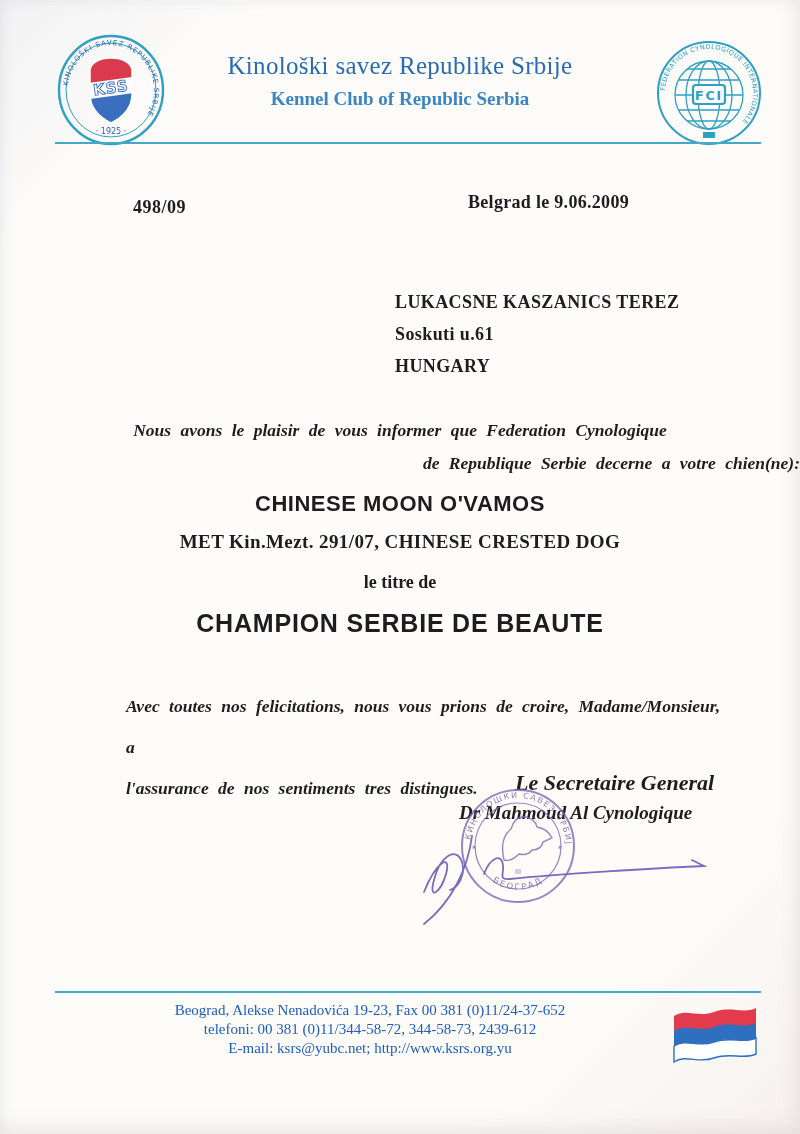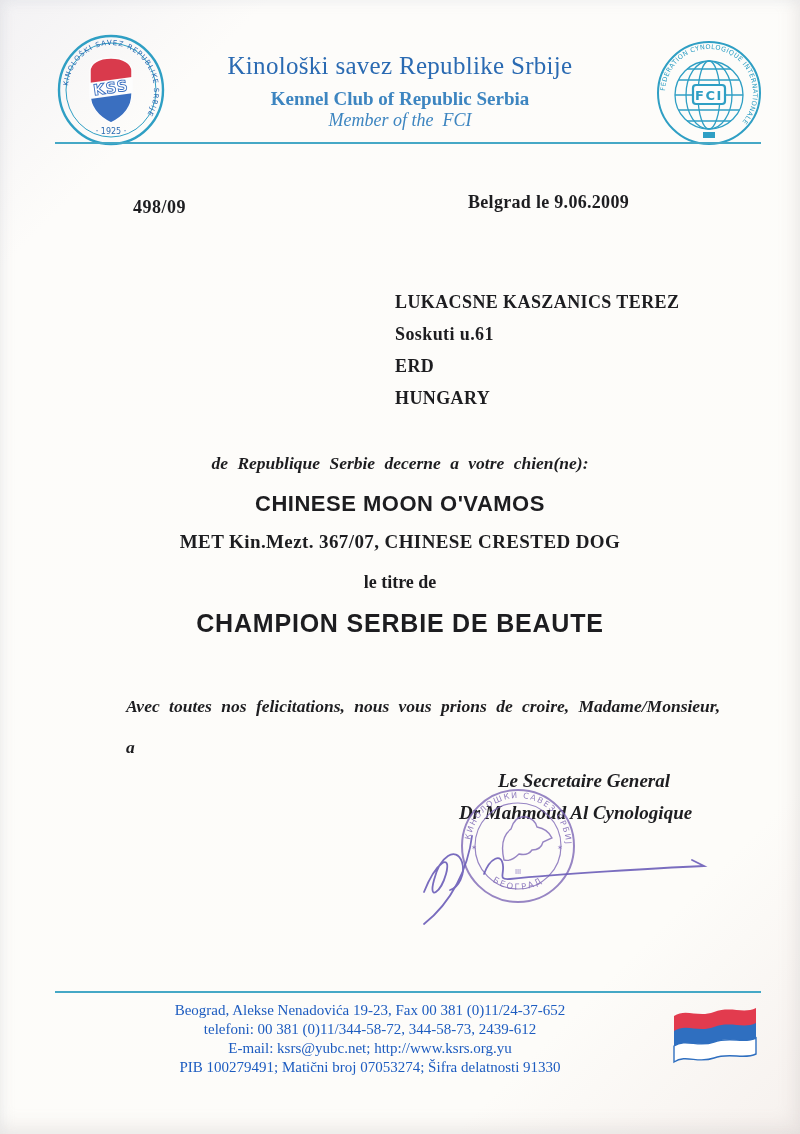--- a/index.html
+++ b/index.html
@@ -23,30 +23,30 @@
 
   
   .ref-no   { top:197px; left:133px; font-size:18px; font-weight:bold; letter-spacing:.5px;text-align:center; }
   .ref-date { top:192px; left:468px; font-size:18px; font-weight:bold; letter-spacing:.3px; }
 
   
   .recipient { top:286px; left:395px; width:300px; 
                font-size:18px; font-weight:bold; line-height:32px; letter-spacing:.4px; }
 
   
-  .intro1 { top:420px; } .intro2 { top:453px; }
+  .intro1 { top:420px; } .intro2 { top:453px;text-align:right; }
   .intro1,.intro2,.close-par { font-size:17.5px; font-weight:bold; font-style:italic; word-spacing:5px; }
   .dog-name  { top:491px; font-family:"Liberation Sans","DejaVu Sans",sans-serif; font-size:22px; font-weight:bold; letter-spacing:.5px; }
   .dog-reg   { top:531px; font-size:19px; font-weight:bold; letter-spacing:.4px; }
   .title-lead{ top:572px; font-size:18px; font-weight:bold; }
   .award     { top:609px; font-family:"Liberation Sans","DejaVu Sans",sans-serif; font-size:25px; font-weight:bold; letter-spacing:.8px; }
   .close-par { top:686px; left:126px; width:610px; line-height:41px; text-align:left; }
 
   
-  .sig-title { top:770px; left:498px; font-size:19px; font-weight:bold; font-style:italic; }
+  .sig-title { top:770px; left:515px; font-size:22px; font-weight:bold; font-style:italic; }
   .sig-name  { top:802px; left:459px; font-size:19px; font-weight:bold; font-style:italic; }
   .stamp     { top:786px; left:456px; }
   .signature { top:818px; left:408px; }
 
   
   .footer-text { top:1001px; left:75px; width:590px; text-align:center;
                  font-size:15px; line-height:19px; color:var(--footer_blue); }
   .footer-text .acct-num { font-weight:bold; }
   .flag { top:1002px; left:672px; }
 
@@ -74,21 +74,20 @@
       <rect x="30" y="20" width="52" height="30" fill="#d93a4c"></rect>
       <rect x="26" y="46" width="62" height="16" fill="#fdfdfd" transform="rotate(-8 56 54)"></rect>
     </g>
     <path d="M56,24 C44,24 35,29 35,37 L35,60 C35,76 46,84 56,89 C66,84 77,76 77,60 L77,37 C77,29 68,24 56,24 Z" fill="none" stroke="#fdfdfd" stroke-width="1.5"></path>
     <text x="56" y="59" transform="rotate(-8 56 54)" text-anchor="middle" font-size="15" font-weight="bold" fill="#fdfdfd" stroke="#3a6fc0" stroke-width="0.9" letter-spacing="1">KSS</text>
     <text x="56" y="100" text-anchor="middle" font-size="8" fill="#2a6ab2">· 1925 ·</text>
   </svg>
 
   <div class="abs ctr org-title">Kinološki savez Republike Srbije</div>
   <div class="abs ctr org-sub">Kennel Club of Republic Serbia</div>
-  <div class="abs ctr org-member">Member of the  FCI</div>
 
   <svg class="abs" style="top:40px;left:656px" width="106" height="106" viewBox="0 0 106 106">
     <circle cx="53" cy="53" r="51" fill="none" stroke="#2f9fc4" stroke-width="2"></circle>
     <defs>
         <path id="fciring" d="M 9,53 A 44,44 0 1 1 97,53 A 44,44 0 1 1 9,53"></path>
       </defs>
     <text font-size="6.5" fill="#2f9fc4" letter-spacing=".5">
       <textPath href="#fciring" startOffset="2">FÉDÉRATION CYNOLOGIQUE INTERNATIONALE</textPath>
     </text>
     <g stroke="#2f9fc4" stroke-width="1.3" fill="none">
@@ -107,33 +106,34 @@
   </svg>
 
   <div class="abs rule rule-top"></div>
 
   <div class="abs ref-no">498/09</div>
   <div class="abs ref-date">Belgrad le 9.06.2009</div>
 
   <div class="abs recipient">
     <div>LUKACSNE KASZANICS TEREZ</div>
     <div>Soskuti u.61</div>
-    <div>ERD</div>
     <div>HUNGARY</div>
   </div>
 
+  <div class="abs ctr intro1">Nous avons le plaisir de vous informer que Federation Cynologique</div>
   <div class="abs ctr intro2">de Republique Serbie decerne a votre chien(ne):</div>
 
   <div class="abs ctr dog-name">CHINESE MOON O'VAMOS</div>
-  <div class="abs ctr dog-reg">MET Kin.Mezt. 367/07, CHINESE CRESTED DOG</div>
+  <div class="abs ctr dog-reg">MET Kin.Mezt. 291/07, CHINESE CRESTED DOG</div>
   <div class="abs ctr title-lead">le titre de</div>
   <div class="abs ctr award">CHAMPION SERBIE DE BEAUTE</div>
 
   <div class="abs close-par">
     <div>Avec toutes nos felicitations, nous vous prions de croire, Madame/Monsieur, a</div>
+    <div>l'assurance de nos sentiments tres distingues.</div>
   </div>
 
   <div class="abs sig-title">Le Secretaire General</div>
   <div class="abs sig-name">Dr Mahmoud Al Cynologique</div>
 
   <svg class="abs stamp" width="124" height="120" viewBox="0 0 124 120">
     <g stroke="#7e68b6" fill="none" opacity=".8">
       <circle cx="62" cy="60" r="56" stroke-width="2"></circle>
       <circle cx="62" cy="60" r="43" stroke-width="1.2"></circle>
       <path d="M48,74 q-5,-22 7,-31 q4,-14 15,-12 q9,2 11,10 q11,2 15,11 l-9,4 q-2,8 -11,8 q-4,6 -13,4 q-8,8 -15,6 z" stroke-width="1.4"></path>
@@ -162,21 +162,20 @@
       <path d="M76,56 C82,40 94,34 95,48 C96,57 90,62 102,61 C150,56 250,50 296,48 L284,42"></path>
     </g>
   </svg>
 
   <div class="abs rule rule-bottom"></div>
 
   <div class="abs footer-text">
     <div>Beograd, Alekse Nenadovića 19-23, Fax 00 381 (0)11/24-37-652</div>
     <div>telefoni: 00 381 (0)11/344-58-72, 344-58-73, 2439-612</div>
     <div>E-mail: ksrs@yubc.net; http://www.ksrs.org.yu</div>
-    <div>PIB 100279491; Matični broj 07053274; Šifra delatnosti 91330</div>
   </div>
 
   <svg class="abs flag" width="86" height="62" viewBox="0 0 86 62">
     <defs>
       <path id="band" d="M2,14 C14,6 26,16 42,10 C58,4 72,12 84,6 L84,22 C72,28 58,20 42,26 C26,32 14,22 2,30 Z"></path>
     </defs>
     <use href="#band" fill="#e23b4e"></use>
     <use href="#band" y="15" fill="#2f6fc0"></use>
     <use href="#band" y="30" fill="#ffffff" stroke="#2f6fc0" stroke-width="1.4"></use>
   </svg>

